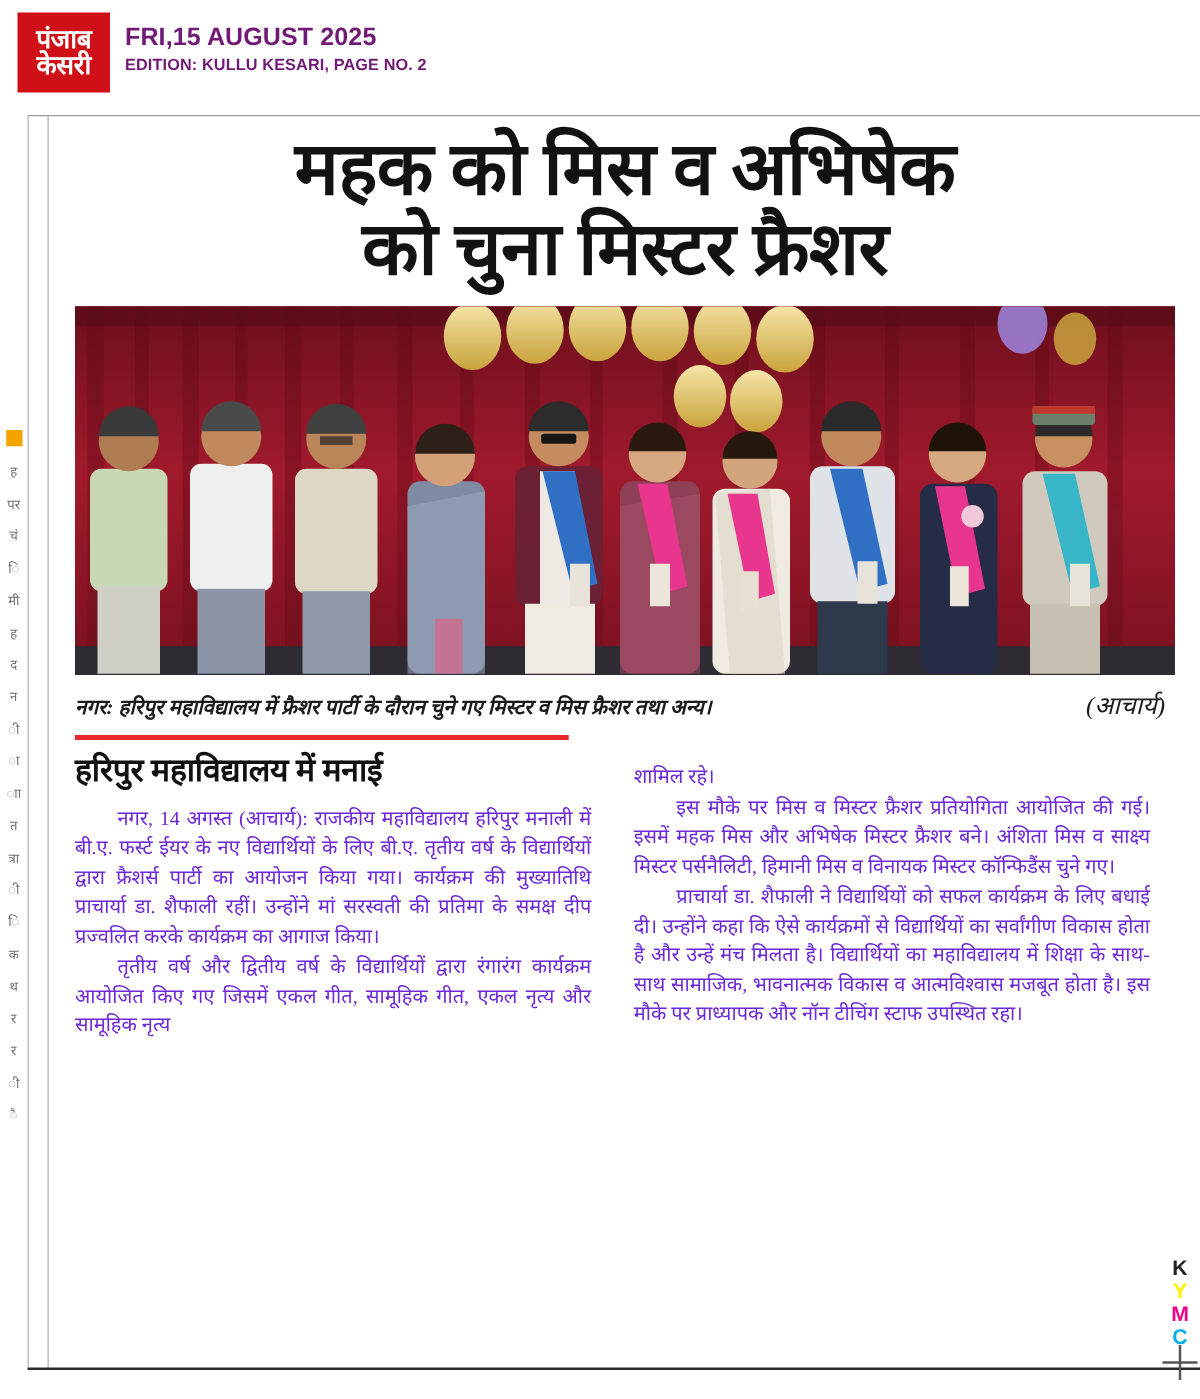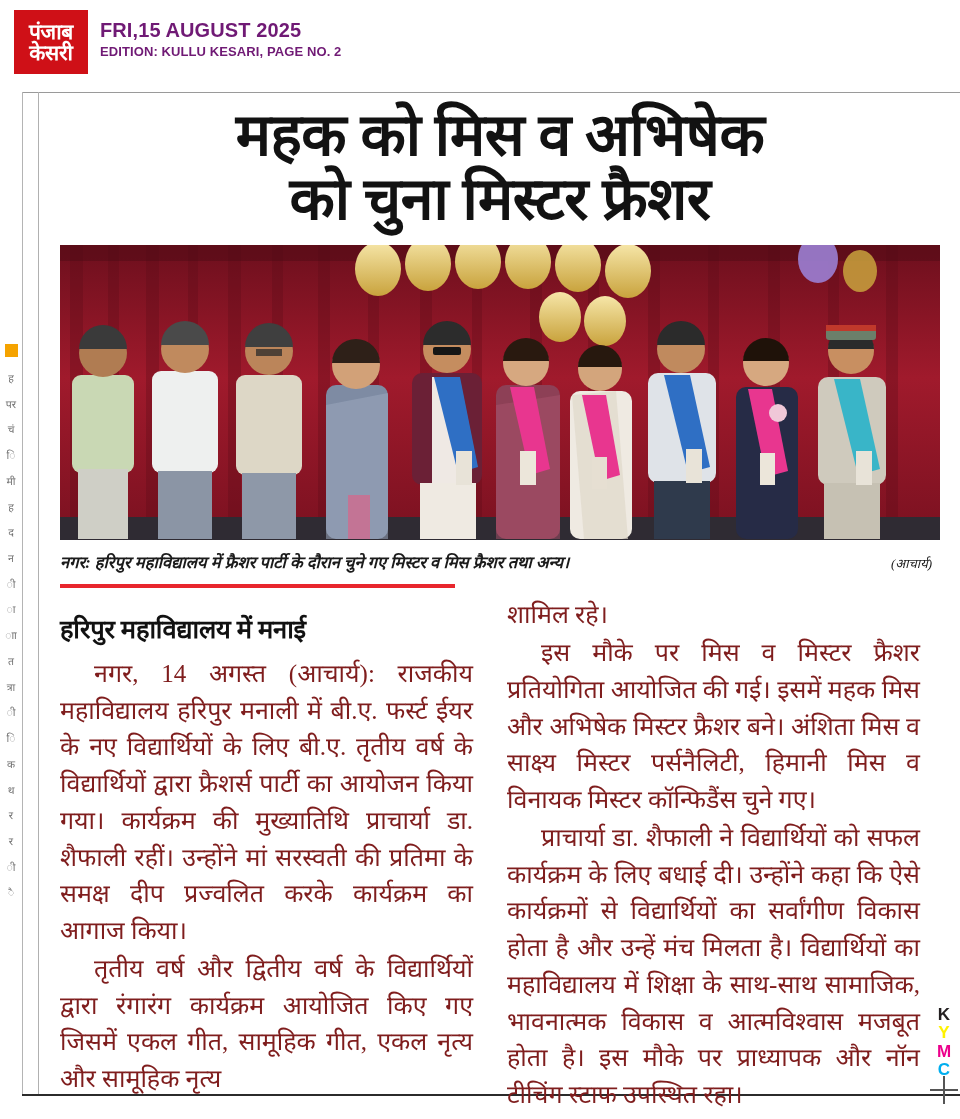--- a/index.html
+++ b/index.html
@@ -154,21 +154,21 @@
     color: #1b1b1b;
     margin: 10px 0 0 0;
     display: flex;
     justify-content: space-between;
     align-items: baseline;
     padding-right: 8px;
   }
   .caption-credit {
     font-style: italic;
     font-weight: 400;
-    font-size: 13px;
+    font-size: 20px;
     white-space: nowrap;
     padding-left: 14px;
   }
 
   .red-rule {
     width: 395px;
     height: 4px;
     background: #e8262d;
     margin: 11px 0 9px 0;
   }
@@ -189,23 +189,23 @@
     font-size: 25.5px;
     line-height: 1.26;
     color: #111111;
     margin: 0 0 10px 0;
     letter-spacing: -0.2px;
   }
   .subhead .sh-line { display: block; }
 
   .para {
     font-family: "Liberation Serif", "DejaVu Serif", serif;
-    font-size: 25px;
+    font-size: 16px;
     line-height: 1.47;
-    color: #7f1d1d;
+    color: #6d28d9;
     text-align: justify;
     text-justify: inter-word;
     margin: 0 0 1px 0;
     text-indent: 34px;
     hyphens: none;
   }
   .para.first-right { text-indent: 0; }
 
   
   .cmyk {

